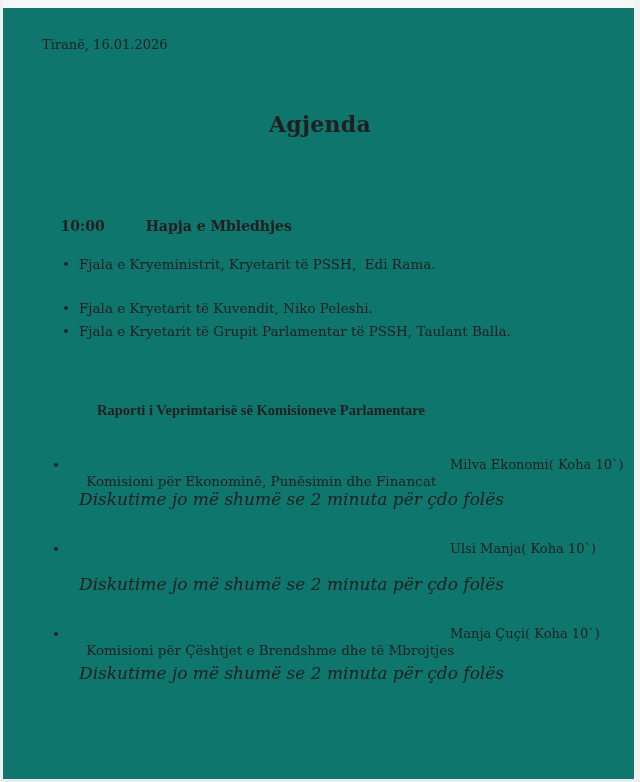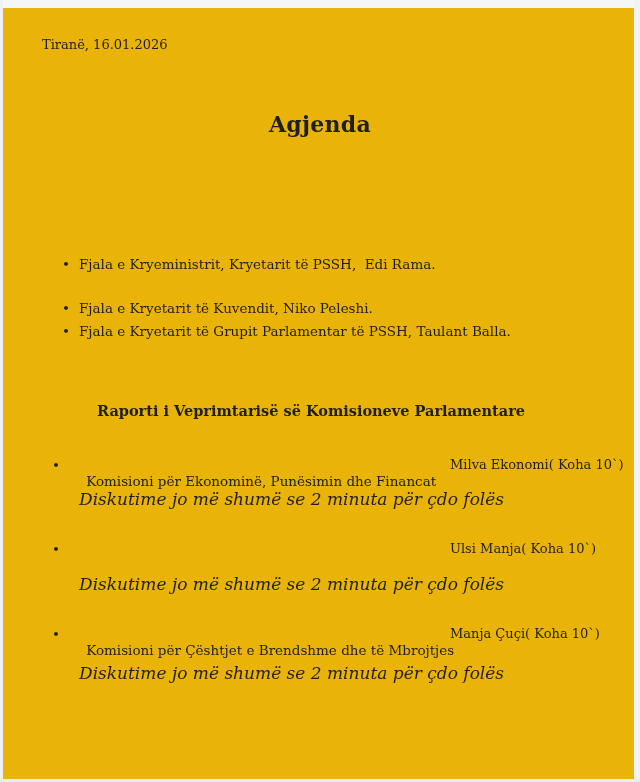--- a/index.html
+++ b/index.html
@@ -6,21 +6,21 @@
   body {
     width: 640px; height: 782px;
     background: #ffffff;
     font-family: "DejaVu Serif", "Liberation Serif", serif;
     color: #1f1f1f;
     position: relative;
     overflow: hidden;
   }
   .page {
     position: absolute; inset: 0;
-    background: #eab308;
+    background: #0f766e;
   }
   
   .edge { position: absolute; background: #f2f3f5; }
   .edge.top    { top: 0; left: 0; right: 0; height: 8px; background: #f5f6f8; }
   .edge.left   { top: 0; left: 0; bottom: 0; width: 3px; background: #eff0f2; }
   .edge.right  { top: 0; right: 0; bottom: 0; width: 6px; background: #f1f2f4; }
   .edge.bottom { left: 0; right: 0; bottom: 0; height: 3px; background: #ebecee; }
 
   .date {
     position: absolute; left: 42px; top: 37px;
@@ -44,21 +44,21 @@
   }
   .bullet-item::before {
     content: "\2022";
     position: absolute; left: -17px; top: 0;
     font-size: 13.5px; color: #1f1f1f;
   }
   .f1 { top: 256px; } .f2 { top: 300px; } .f3 { top: 315px; margin-top: 8px; }
 
   .section-heading {
     position: absolute; left: 97px; top: 402px;
-    font-size: 14.5px; font-weight: bold; white-space: pre;
+    font-size: 14.5px; font-weight: bold; white-space: pre; font-family: Liberation Serif, serif;
   }
 
   .committee-row {
     position: absolute; left: 69px; right: 6px;
     font-size: 13.5px; white-space: pre;
   }
   .committee-row::before {
     content: "\2022";
     position: absolute; left: -17px; top: 0;
     font-size: 13.5px; color: #1f1f1f;
@@ -84,20 +84,23 @@
 
   <div class="edge top"></div>
   <div class="edge left"></div>
   <div class="edge right"></div>
   <div class="edge bottom"></div>
 
   <div class="date">Tiranë, 16.01.2026</div>
 
   <h1 class="title">Agjenda</h1>
 
+  <div class="session">
+    <span class="session-time">10:00</span><span class="session-title">Hapja e Mbledhjes</span>
+  </div>
 
   <div class="bullet-item f1">Fjala e Kryeministrit, Kryetarit të PSSH,  Edi Rama.</div>
   <div class="bullet-item f2">Fjala e Kryetarit të Kuvendit, Niko Peleshi.</div>
   <div class="bullet-item f3">Fjala e Kryetarit të Grupit Parlamentar të PSSH, Taulant Balla.</div>
 
   <div class="section-heading">Raporti i Veprimtarisë së Komisioneve Parlamentare</div>
 
   <div class="committee-row k1">
     <span>Komisioni për Ekonominë, Punësimin dhe Financat</span>
     <span class="right-zone">

